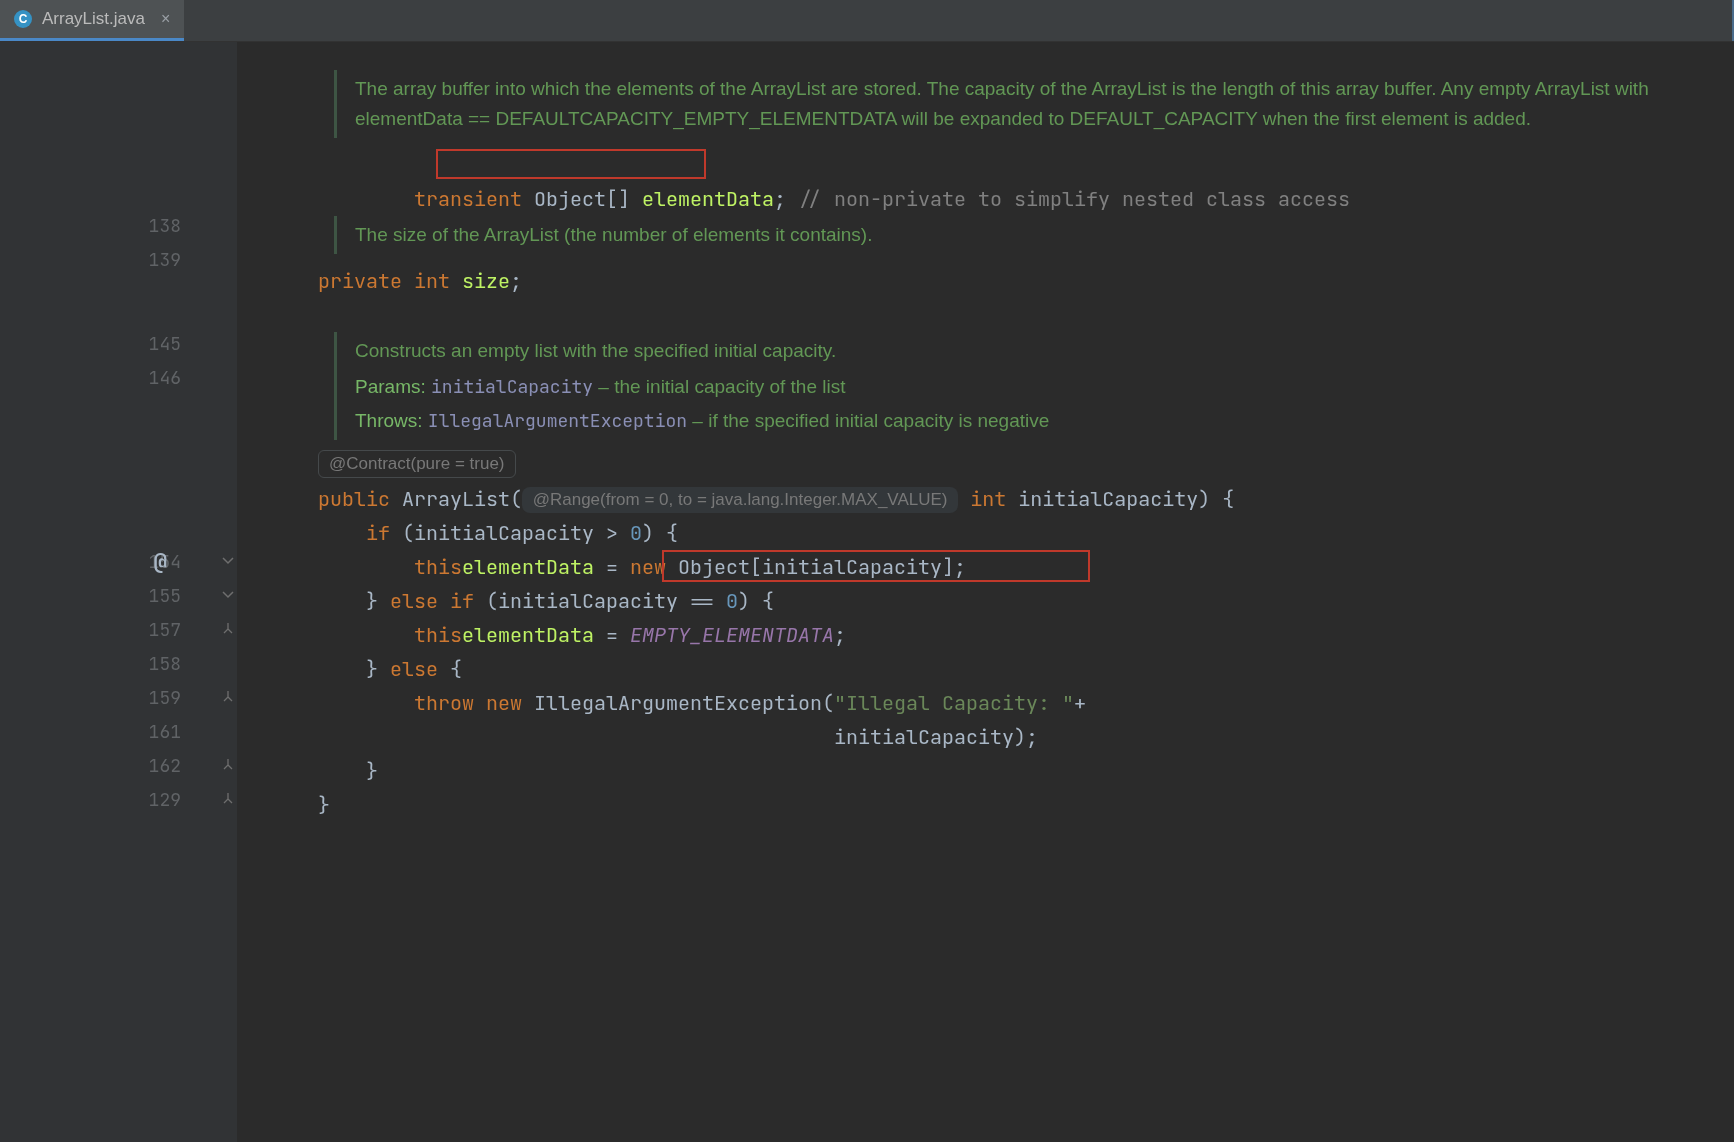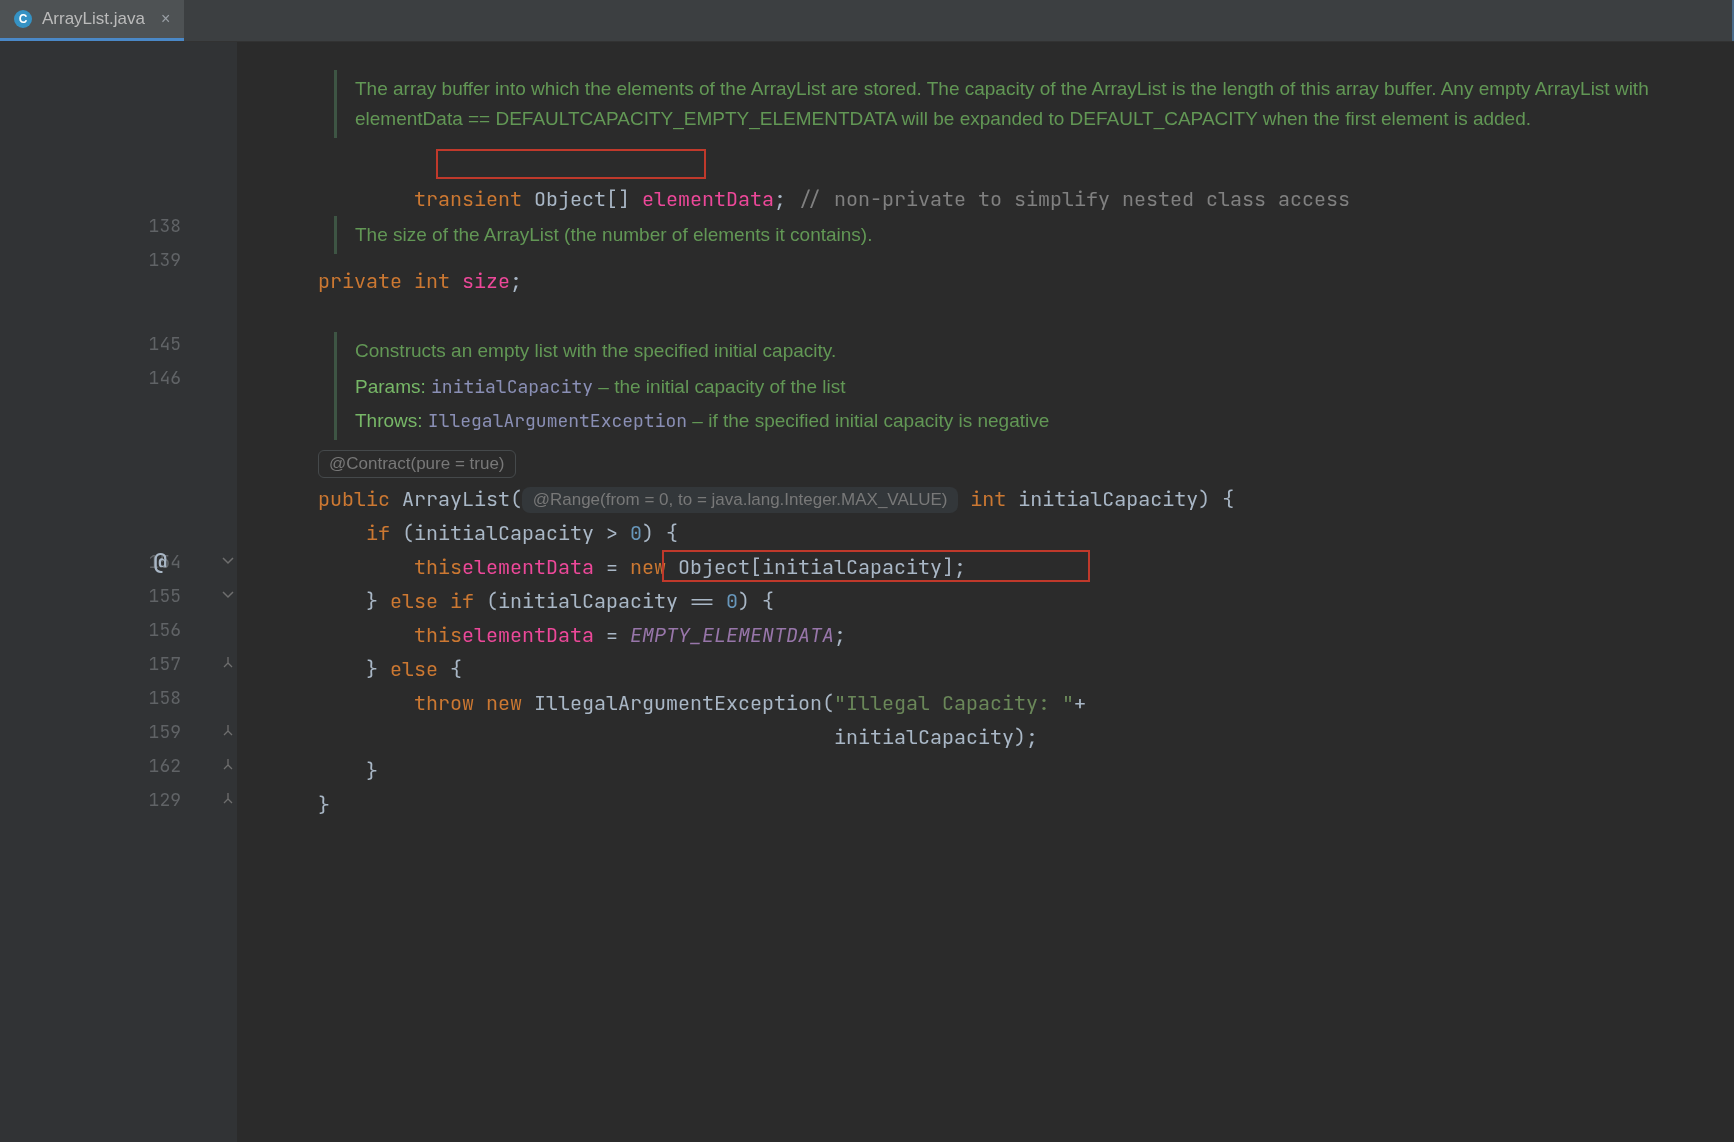--- a/index.html
+++ b/index.html
@@ -117,21 +117,21 @@
     padding-top:4px;
     padding-bottom:4px;
     margin-bottom:10px;
     max-width: 1440px;
   }
   .doc-label { color: #77b767; font-weight:500; }
   .doc-param-name { color:#8a8fb5; font-family:"JetBrains Mono","Consolas",monospace; font-size:18px;}
   .doc-exc-name { color:#8a8fb5; font-family:"JetBrains Mono","Consolas",monospace; font-size:18px;}
 
   .kw { color:#cc7832; }
-  .field { color:#ec4899;text-align:right; }
+  .field { color:#bef264;text-align:right; }
   .comment { color:#808080; }
   .str { color:#6a8759; }
   .num { color:#6897bb; }
   .ann-hint {
     color:#787878;
     background:#33373a;
     border-radius:8px;
     padding:0 6px;
     font-family:"Segoe UI",Arial,sans-serif;
     font-size:17px;
@@ -200,41 +200,41 @@
     </div>
     <div class="gutter-line">
         <span class="line-num">155</span>
       <span class="fold-marker">
           <svg width="12" height="12">
             <path d="M1 3 L6 8 L11 3" stroke="#6e6e6e" fill="none" stroke-width="1.5"></path>
           </svg>
         </span>
     </div>
     <div class="gutter-line">
-        <span class="line-num">156</span>
-      </div>
-    <div class="gutter-line">
         <span class="line-num">157</span>
       <span class="fold-marker">
           <svg width="10" height="14">
             <path d="M5 1 L5 7 L1 11 M5 7 L9 11" stroke="#6e6e6e" fill="none" stroke-width="1.3"></path>
           </svg>
         </span>
     </div>
     <div class="gutter-line">
         <span class="line-num">158</span>
       </div>
     <div class="gutter-line">
         <span class="line-num">159</span>
       <span class="fold-marker">
           <svg width="10" height="14">
             <path d="M5 1 L5 7 L1 11 M5 7 L9 11" stroke="#6e6e6e" fill="none" stroke-width="1.3"></path>
           </svg>
         </span>
     </div>
+    <div class="gutter-line">
+        <span class="line-num">161</span>
+      </div>
     <div class="gutter-line">
         <span class="line-num">162</span>
        <span class="fold-marker">
           <svg width="10" height="14">
             <path d="M5 1 L5 7 L1 11 M5 7 L9 11" stroke="#6e6e6e" fill="none" stroke-width="1.3"></path>
           </svg>
         </span>
     </div>
     <div class="gutter-line">
         <span class="line-num">129</span>

